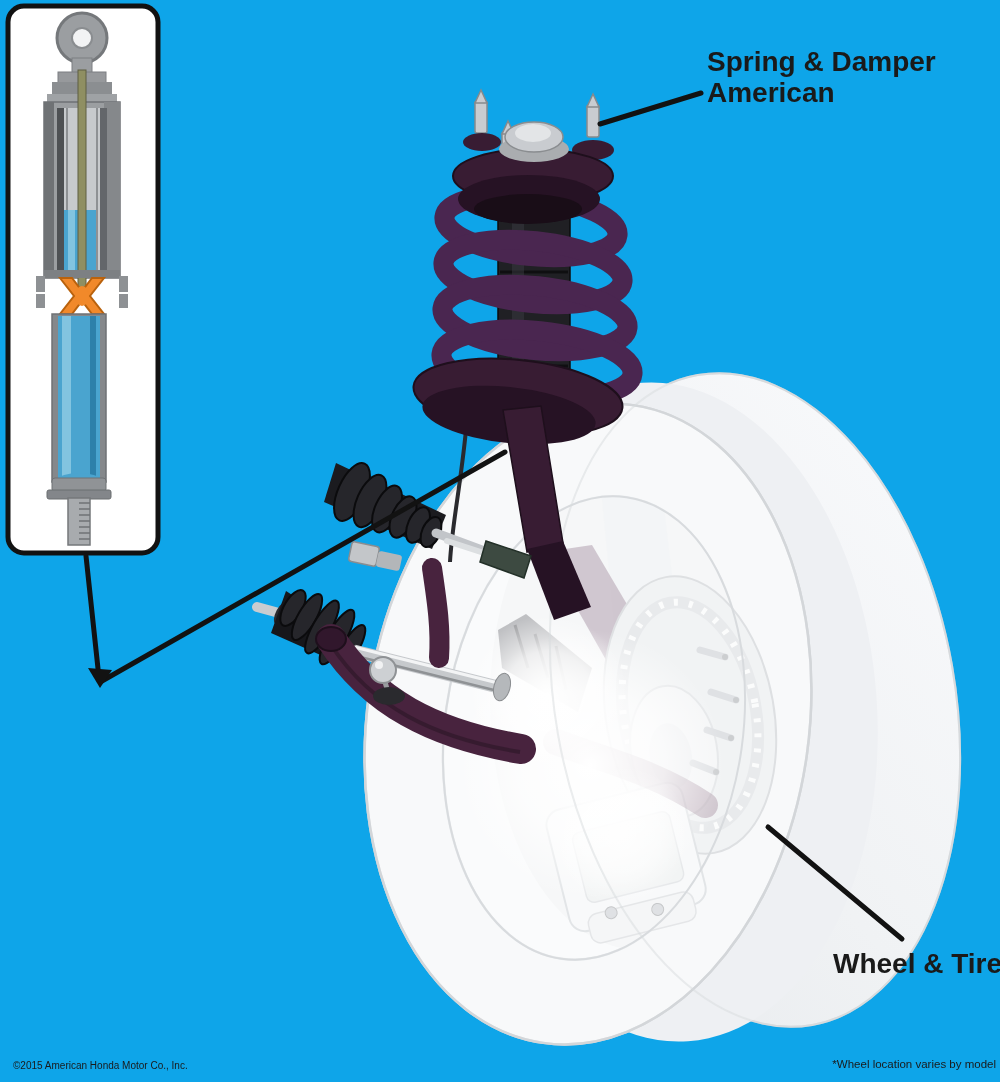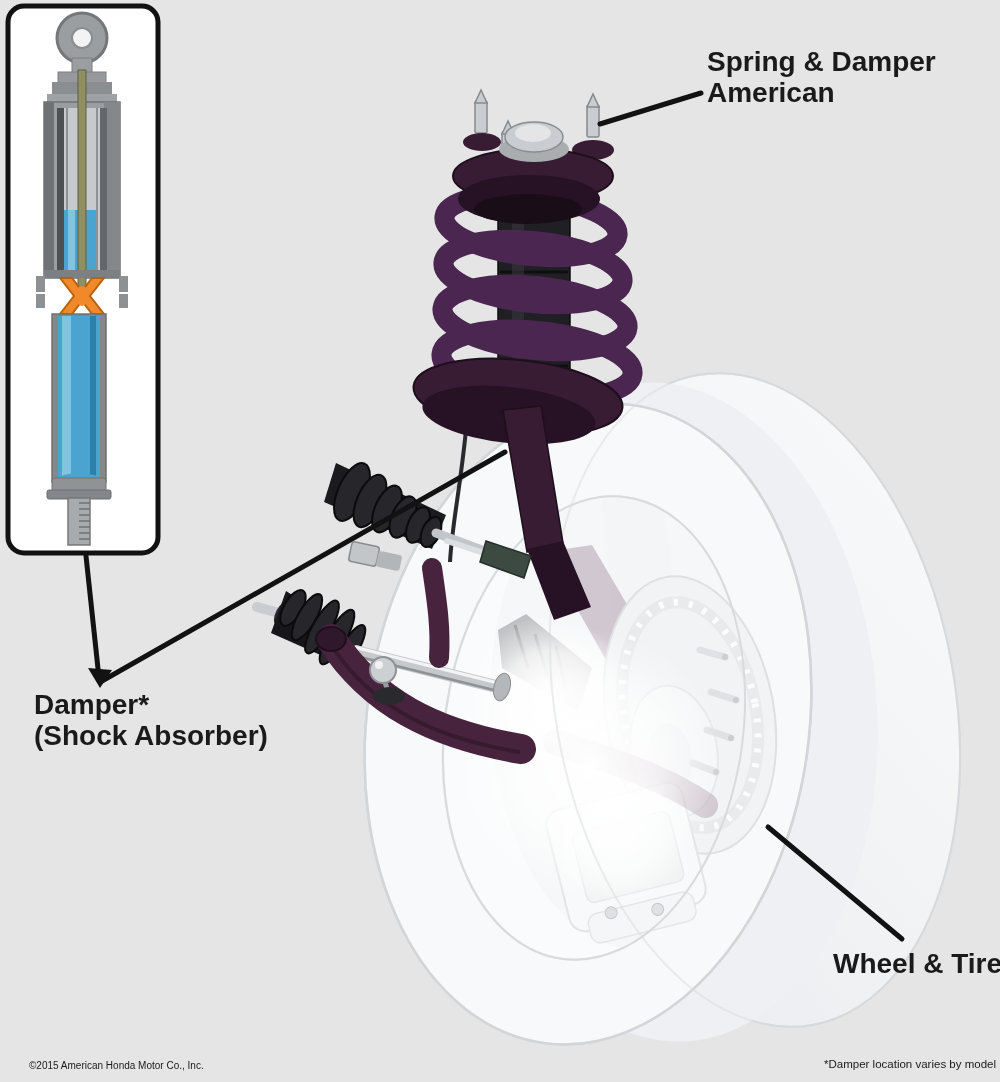--- a/index.html
+++ b/index.html
@@ -1,28 +1,28 @@
 <!DOCTYPE html>
 <html style="--text: #1a1a1a; --leader: #121212; --spring_coil: #4a2650; --mount_purple: #381c33; --mount_purple_dark: #261224; --arm_maroon: #48233e; --boot_black: #202024; --fluid_blue: #4aa4cf; --fluid_blue_light: #82c4e0; --fluid_blue_dark: #2d80aa; --piston_orange: #f1892a; --metal_light: #c9ccd0; --metal_mid: #9b9ea1; --metal_dark: #6f7275; --rod_olive: #8f8f62; --tire_fill: #eef0f3; --tire_fill_light: #f3f5f7; --tire_outline: #d6d9dc; --rotor_fill: #e7eaed; --knuckle_ghost: #7a5b74;"><head>
 <meta charset="utf-8">
 <style>
   html,body{margin:0;padding:0;background:#fff;}
   .canvas{
-    position:relative;width:1000px;height:1082px;background:#e5e5e5;overflow:hidden;
+    position:relative;width:1000px;height:1082px;background:#0ea5e9;overflow:hidden;
     font-family:"Liberation Sans",sans-serif;
   }
   .canvas svg{position:absolute;left:0;top:0;}
   .lbl{
     position:absolute;font-weight:bold;color:var(--text,#1a1a1a);
     font-size:28px;line-height:31px;letter-spacing:0px;white-space:nowrap;
   }
   .footer-txt{
     position:absolute;font-weight:normal;color:var(--text,#1a1a1a);white-space:nowrap;
   }
-  .copyright{left:13px;top:1060px;font-size:10px;margin-left:16px;}
+  .copyright{left:13px;top:1060px;font-size:10px;}
   .note{right:4px;top:1058px;font-size:11.5px;}
 
   
   .ln{stroke:var(--leader,#121212);stroke-width:5;stroke-linecap:round;}
   .lnfill{fill:var(--leader,#121212);}
   .boxborder{fill:#ffffff;stroke:var(--leader,#121212);stroke-width:5;}
   .coil{stroke:var(--spring_coil,#4a2650);fill:none;stroke-width:20;}
   .mountp{fill:var(--mount_purple,#381c33);}
   .mountpd{fill:var(--mount_purple_dark,#261224);}
   .armm{stroke:var(--arm_maroon,#48233e);fill:none;stroke-linecap:round;}
@@ -280,24 +280,20 @@
     <polygon points="88,668 112,670 100,688" class="lnfill"></polygon>
     <line x1="768" y1="827" x2="902" y2="939" class="ln"></line>
   </g>
 </svg>
 
 <div class="lbl" style="left:707px;top:46px;">
   <div>Spring &amp; Damper</div>
   <div>American</div>
 </div>
 
-<div class="lbl" style="left:34px;top:689px;">
-  <div>Damper*</div>
-  <div>(Shock Absorber)</div>
+
+<div class="lbl" style="left:833px;top:948px;">Wheel &amp; Tire</div>
+
+<div class="footer-txt copyright">©2015 American Honda Motor Co., Inc.</div>
+
+<div class="footer-txt note">*Wheel location varies by model</div>
+
 </div>
 
-<div class="lbl" style="left:833px;top:948px;">Wheel &amp; Tire</div>
-
-<div class="footer-txt copyright">©2015 American Honda Motor Co., Inc.</div>
-
-<div class="footer-txt note">*Damper location varies by model</div>
-
-</div>
-
 </body></html>

